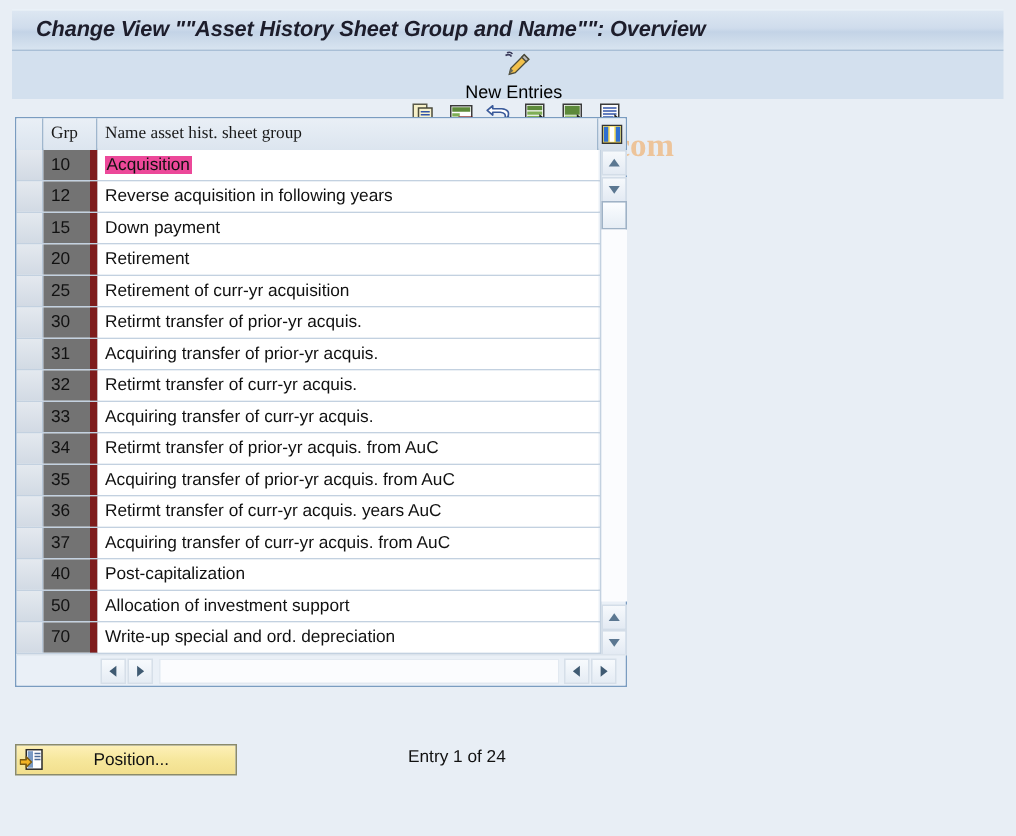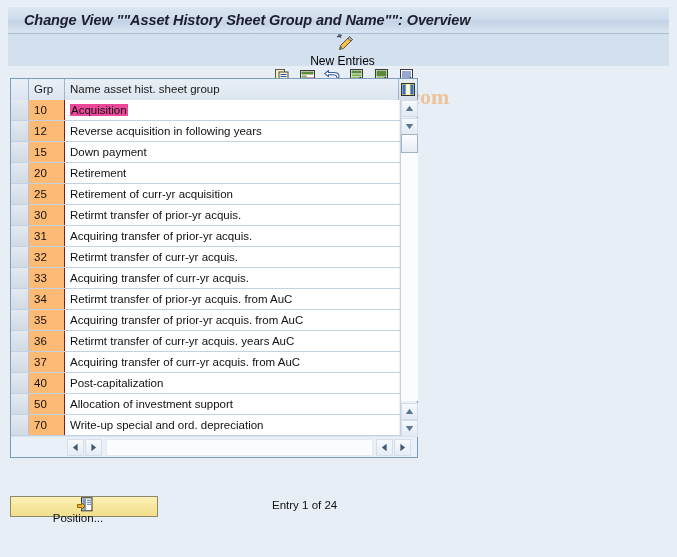--- a/index.html
+++ b/index.html
@@ -106,20 +106,21 @@
   #table-header {
     position: absolute;
     left: 0;
     top: 0;
     width: 100%;
     height: 21px;
     box-sizing: border-box;
     display: flex;
     background: #dfe7f1;
     border-bottom: 1px solid #9fb6cd;
+    font-family: Liberation Serif, serif;
   }
   .hdr-cell {
     box-sizing: border-box;
     height: 21px;
     line-height: 20px;
     font-size: 11.5px;
     color: #1a1a1a;
     background: linear-gradient(to bottom, #e9eff6 0%, #dce5ef 100%);
     border-right: 1px solid #9fb6cd;
     padding-left: 5px;
@@ -156,22 +157,22 @@
   }
   .cell-sel {
     width: 18px;
     box-sizing: border-box;
     background: linear-gradient(to bottom,#e4e9ef 0%,#d2dae4 100%);
     border-right: 1px solid #b7c6d6;
   }
   .cell-grp {
     width: 36px;
     box-sizing: border-box;
-    background: #fdba74;
-    border-right: 1px solid #7f1d1d;
+    background: #737373;
+    border-right: 5px solid #7f1d1d;
     font-size: 11.5px;
     line-height: 20px;
     padding-left: 5px;
     color: #111;
     white-space: nowrap;
   }
   .cell-name {
     width: 334px;
     box-sizing: border-box;
     background: #ffffff;
@@ -272,21 +273,20 @@
     top: 496px;
     width: 148px;
     height: 21px;
     background: linear-gradient(to bottom,#fdf0b8 0%,#f6e79c 50%,#f2df8e 100%);
     border: 1px solid #8a8a6b;
     box-sizing: border-box;
     display: flex;
     align-items: center;
     font-size: 11.5px;
     color: #111;
-    flex-direction: column;
   }
   #position-button .pb-icon {
     width: 18px;
     height: 17px;
     margin-left: 1px;
     display: flex;
     align-items: center;
     justify-content: center;
   }
   #position-button .pb-label {

